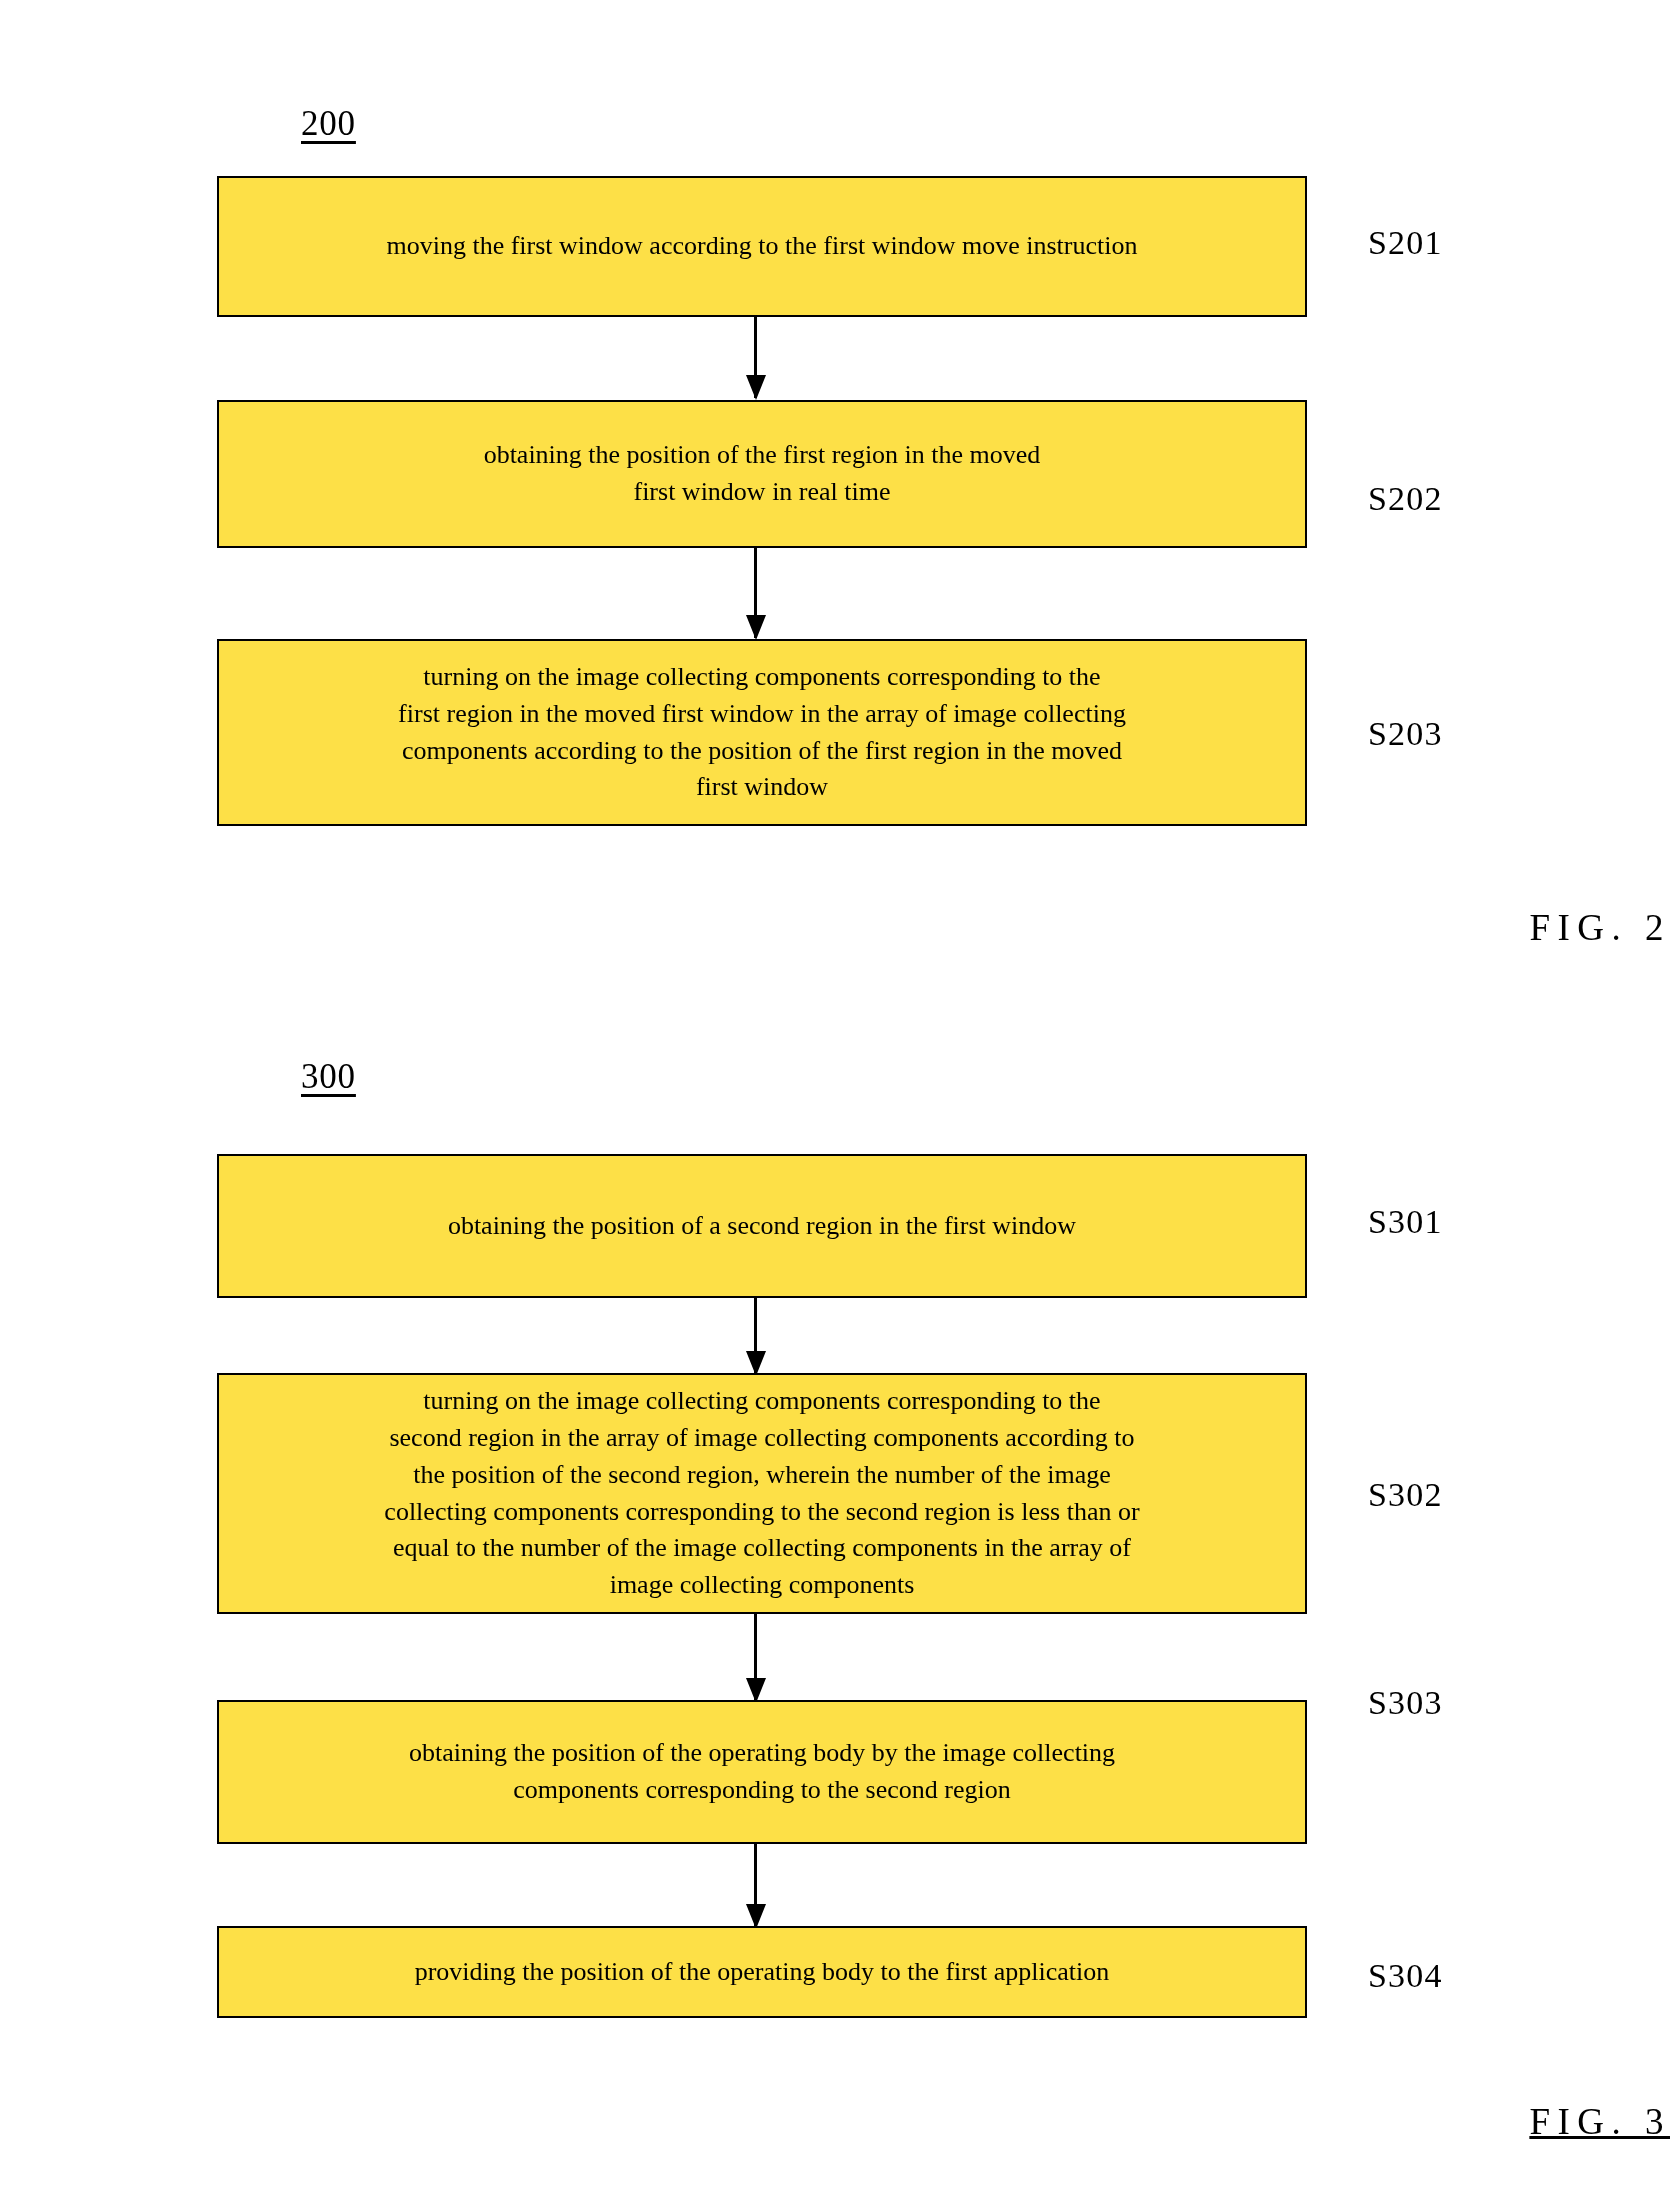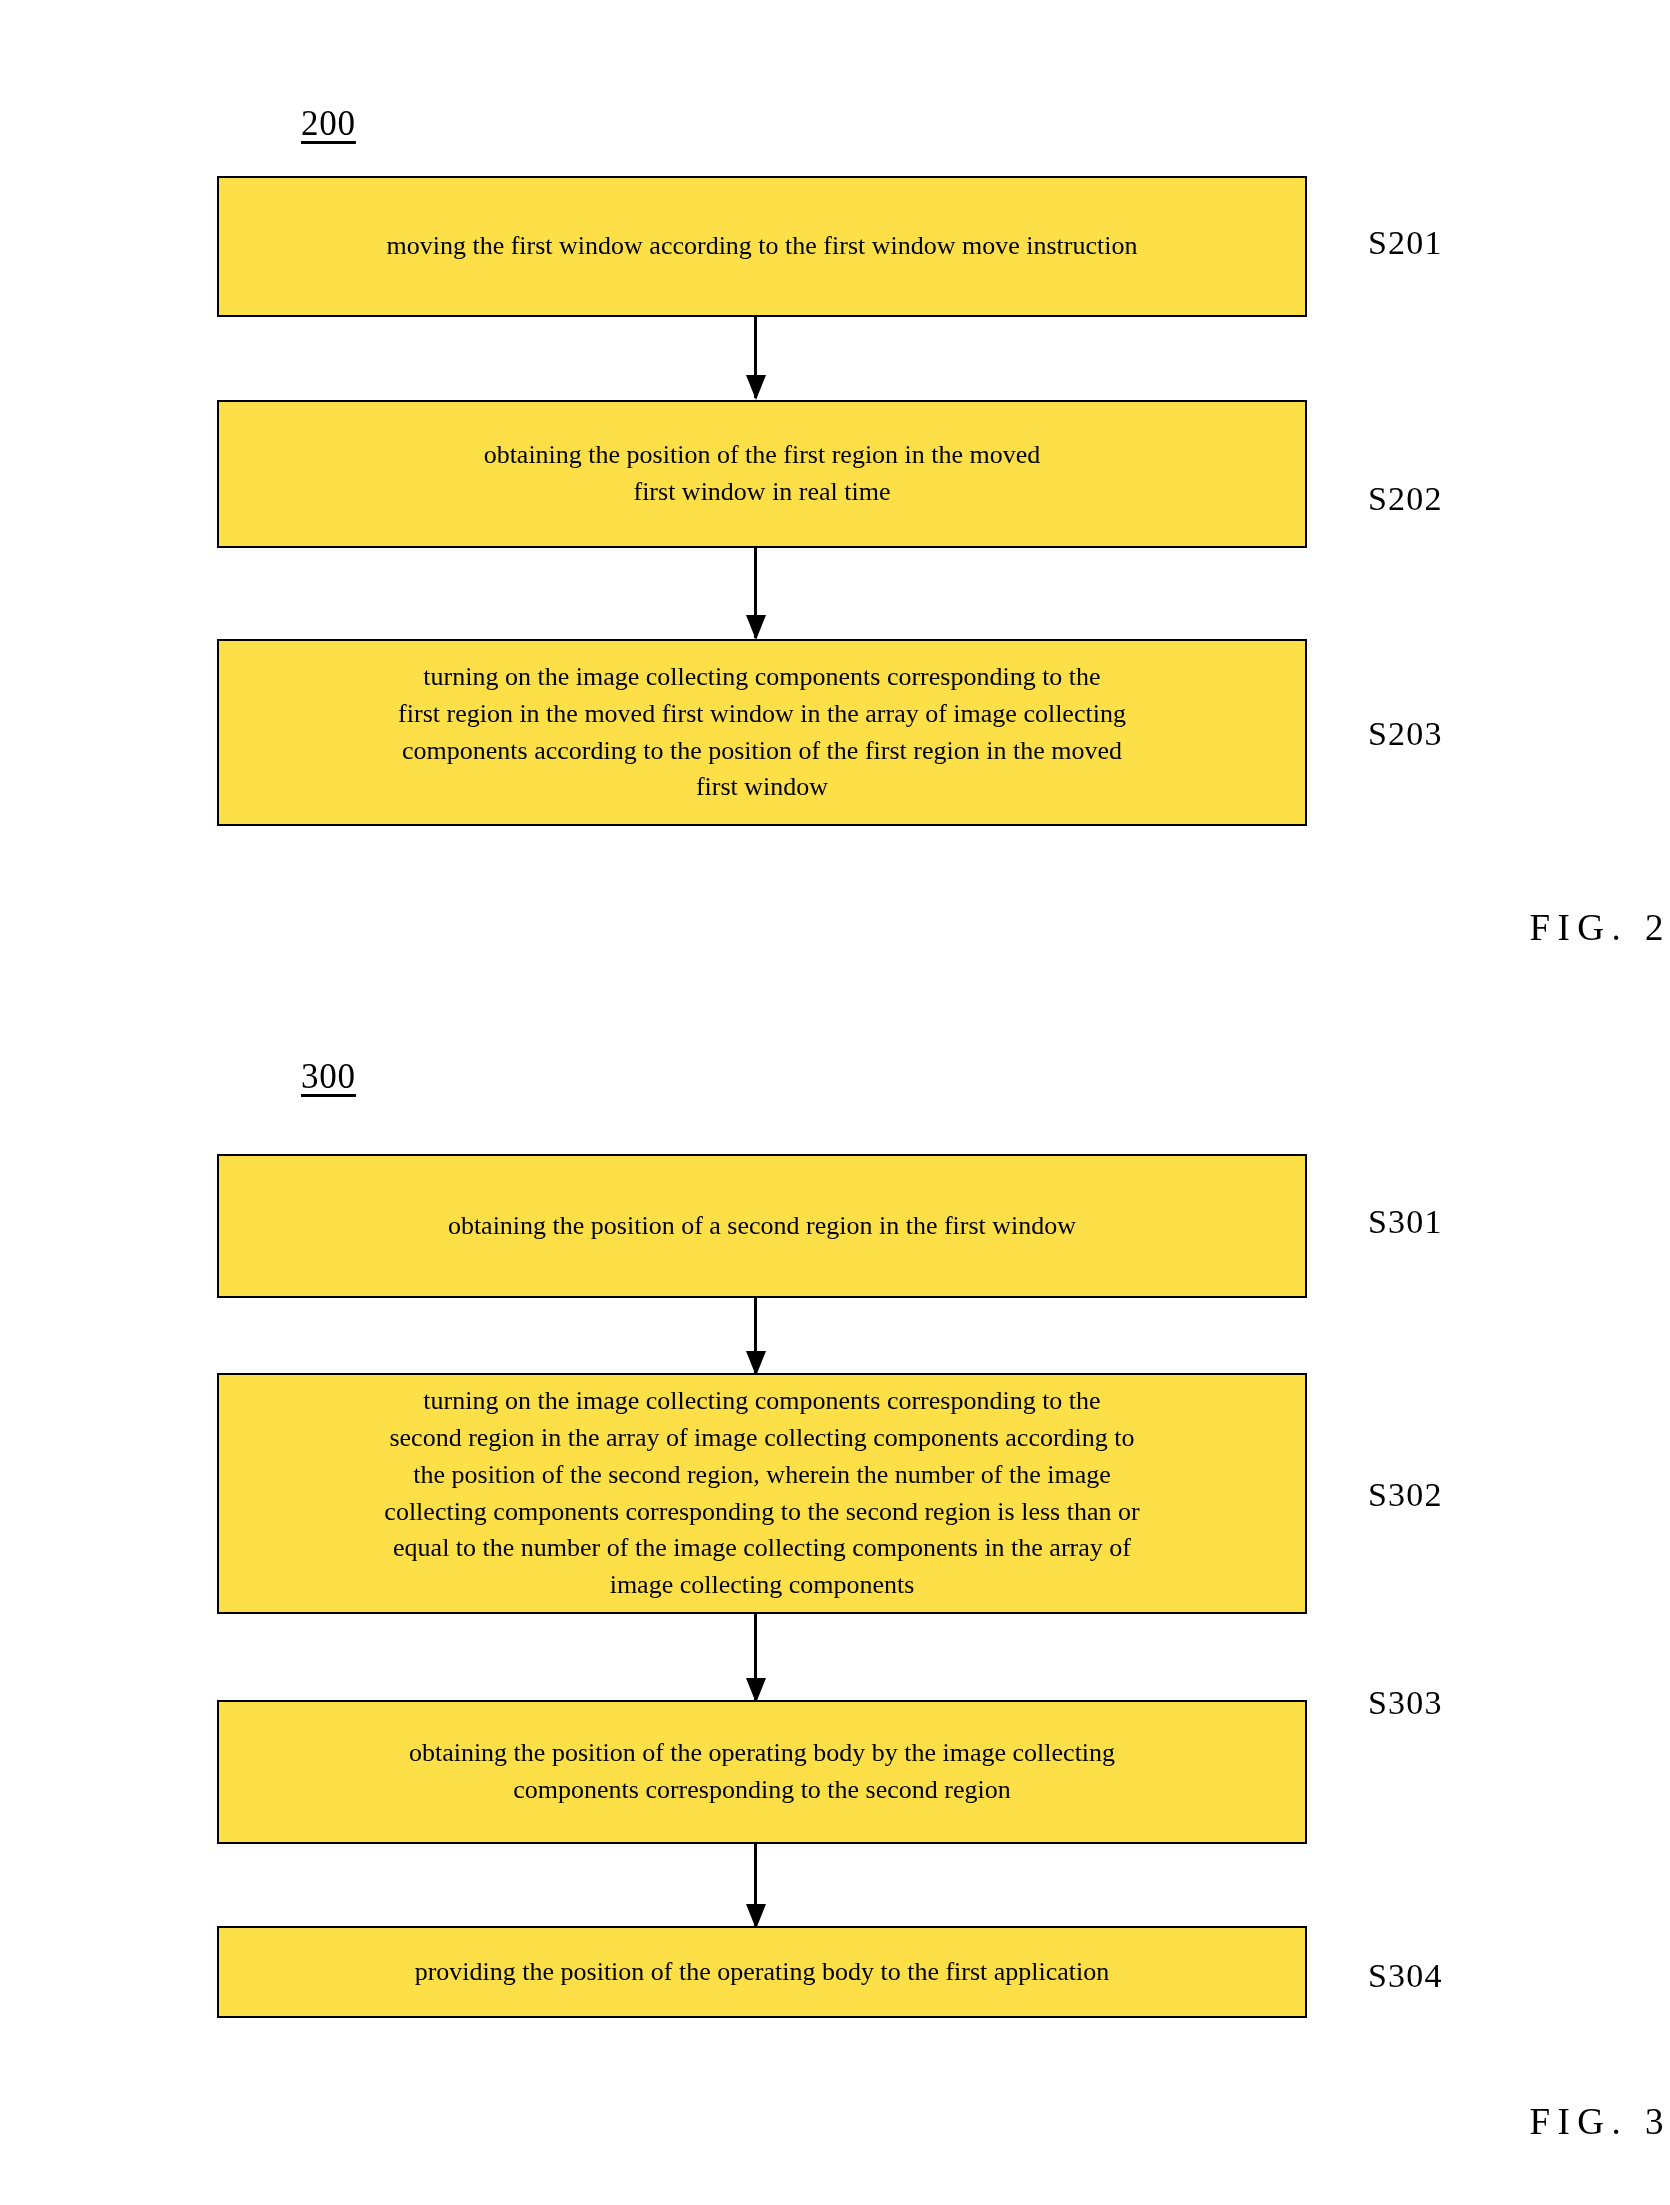--- a/index.html
+++ b/index.html
@@ -166,17 +166,17 @@
     </div>
     <div class="step-label" style="top:1684px;">S303</div>
 
     <div class="arrow" style="top:1844px; height:83px;"></div>
 
     <div class="box" style="top:1926px; height:92px;">
       <div class="box-text">providing the position of the operating body to the first application</div>
     </div>
     <div class="step-label" style="top:1957px;">S304</div>
 
-    <div class="fig-caption" style="top:2100px;">FIG. 3</div>
+    <div class="fig-caption" style="top:2100px;text-decoration:underline;">FIG. 3</div>
   </div>
 
 </div>
 
 
 </body></html>

